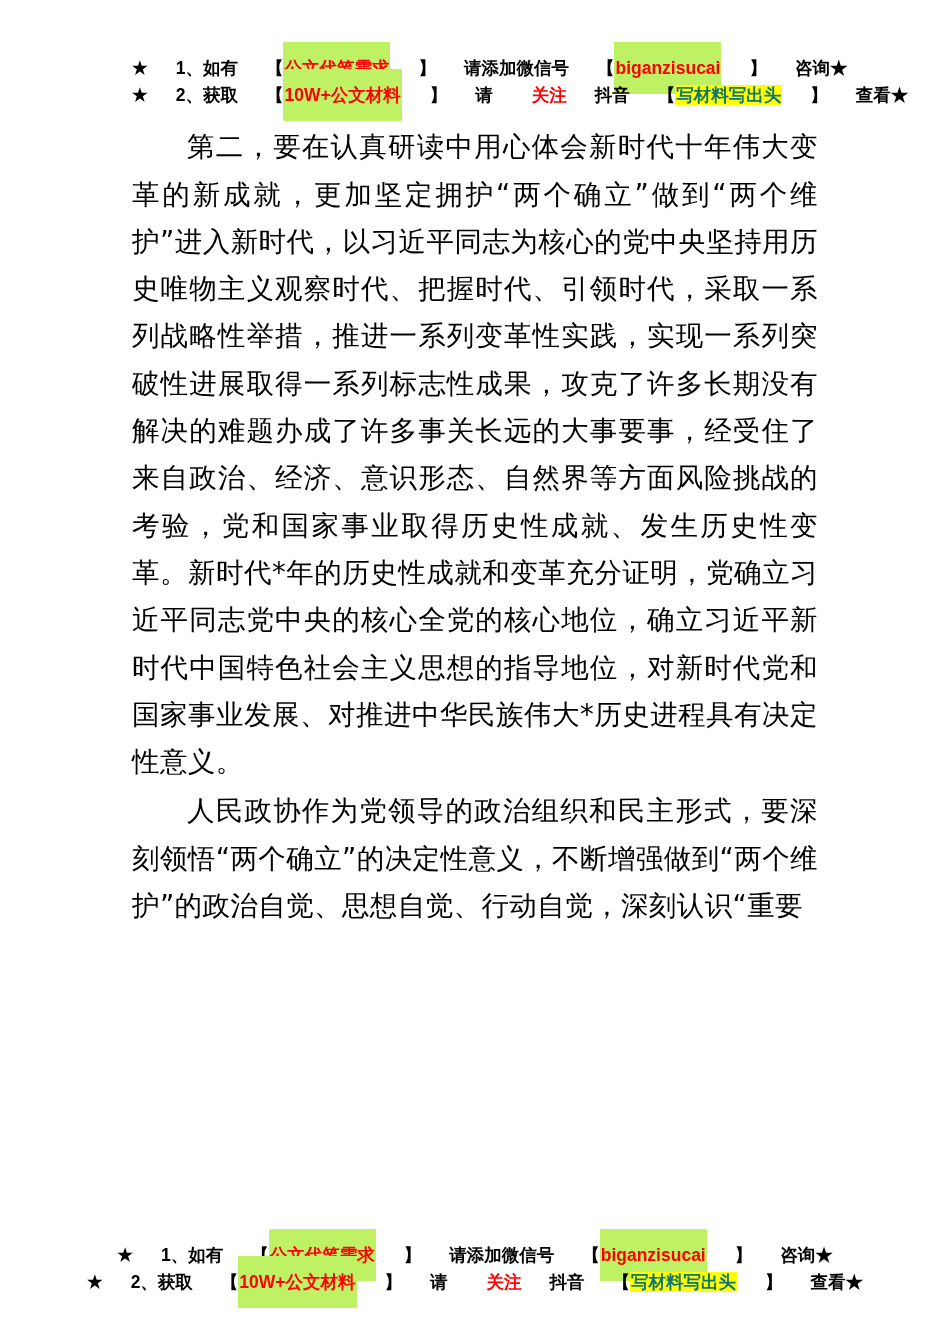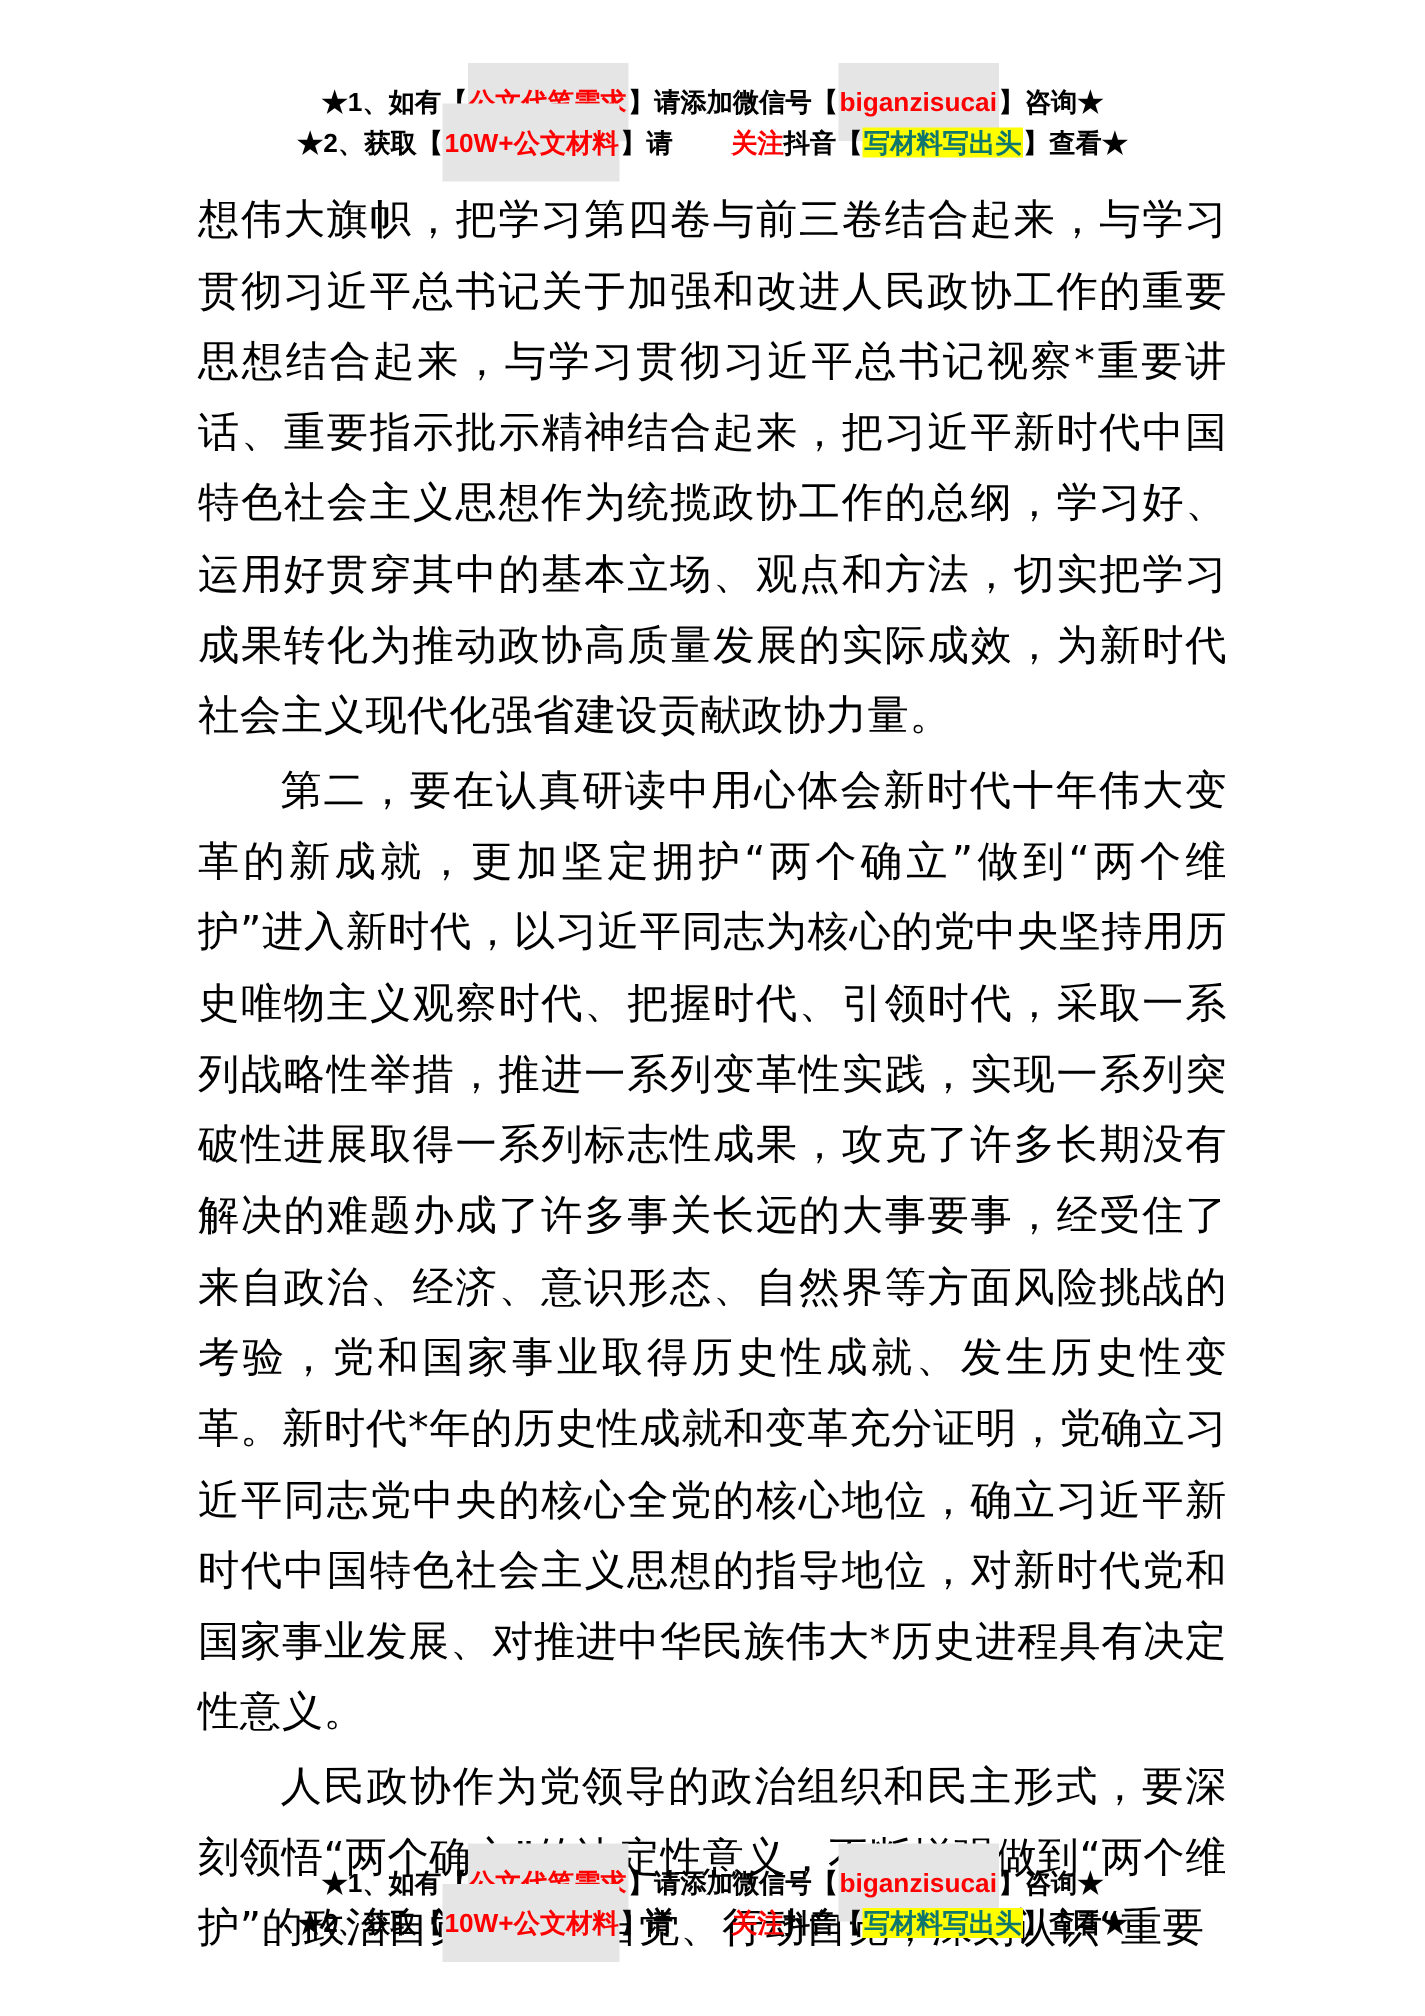--- a/index.html
+++ b/index.html
@@ -28,23 +28,23 @@
     font-size: 17.5px;
     font-weight: bold;
     line-height: 1.55;
     letter-spacing: 0px;
     white-space: nowrap;
   }
   .promo-line {
     display: block;
   }
   .promo .star { color: #000000; }
-  .promo .plain { color: #000000; }
+  .promo .plain { color: #000000; margin-left: 28px; }
   .promo .hl-yellow {
-    background: #e5e5e5;
+    background: #bef264;
     color: #FF0000;
     padding: 16px 1px;
   }
   .promo .hl-yellow-black {
     background: #FFFF00;
     color: #0f766e;
     padding: 0 1px;
   }
   .promo .red { color: #FF0000; margin-left: 39px; }
   .promo-top { margin-bottom: 14px; }
@@ -80,21 +80,20 @@
   <div class="promo promo-top">
     <span class="promo-line">
       <span class="star">★</span><span class="plain">1、如有</span><span class="plain">【</span><span class="hl-yellow">公文代笔需求</span><span class="plain">】</span><span class="plain">请添加微信号</span><span class="plain">【</span><span class="hl-yellow">biganzisucai</span><span class="plain">】</span><span class="plain">咨询</span><span class="star">★</span>
     </span>
     <span class="promo-line">
       <span class="star">★</span><span class="plain">2、获取</span><span class="plain">【</span><span class="hl-yellow">10W+公文材料</span><span class="plain">】</span><span class="plain">请</span><span class="red">关注</span><span class="plain">抖音</span><span class="plain">【</span><span class="hl-yellow-black">写材料写出头</span><span class="plain">】</span><span class="plain">查看</span><span class="star">★</span>
     </span>
   </div>
 
   <div class="doc-body">
-    <p class="para">想伟大旗帜，把学习第四卷与前三卷结合起来，与学习贯彻习近平总书记关于加强和改进人民政协工作的重要思想结合起来，与学习贯彻习近平总书记视察*重要讲话、重要指示批示精神结合起来，把习近平新时代中国特色社会主义思想作为统揽政协工作的总纲，学习好、运用好贯穿其中的基本立场、观点和方法，切实把学习成果转化为推动政协高质量发展的实际成效，为新时代社会主义现代化强省建设贡献政协力量。</p>
     <p class="para indent">第二，要在认真研读中用心体会新时代十年伟大变革的新成就，更加坚定拥护“两个确立”做到“两个维护”进入新时代，以习近平同志为核心的党中央坚持用历史唯物主义观察时代、把握时代、引领时代，采取一系列战略性举措，推进一系列变革性实践，实现一系列突破性进展取得一系列标志性成果，攻克了许多长期没有解决的难题办成了许多事关长远的大事要事，经受住了来自政治、经济、意识形态、自然界等方面风险挑战的考验，党和国家事业取得历史性成就、发生历史性变革。新时代*年的历史性成就和变革充分证明，党确立习近平同志党中央的核心全党的核心地位，确立习近平新时代中国特色社会主义思想的指导地位，对新时代党和国家事业发展、对推进中华民族伟大*历史进程具有决定性意义。</p>
     <p class="para indent">人民政协作为党领导的政治组织和民主形式，要深刻领悟“两个确立”的决定性意义，不断增强做到“两个维护”的政治自觉、思想自觉、行动自觉，深刻认识“重要</p>
   </div>
 
   <div class="promo promo-bottom">
     <span class="promo-line">
       <span class="star">★</span><span class="plain">1、如有</span><span class="plain">【</span><span class="hl-yellow">公文代笔需求</span><span class="plain">】</span><span class="plain">请添加微信号</span><span class="plain">【</span><span class="hl-yellow">biganzisucai</span><span class="plain">】</span><span class="plain">咨询</span><span class="star">★</span>
     </span>
     <span class="promo-line">
       <span class="star">★</span><span class="plain">2、获取</span><span class="plain">【</span><span class="hl-yellow">10W+公文材料</span><span class="plain">】</span><span class="plain">请</span><span class="red">关注</span><span class="plain">抖音</span><span class="plain">【</span><span class="hl-yellow-black">写材料写出头</span><span class="plain">】</span><span class="plain">查看</span><span class="star">★</span>

